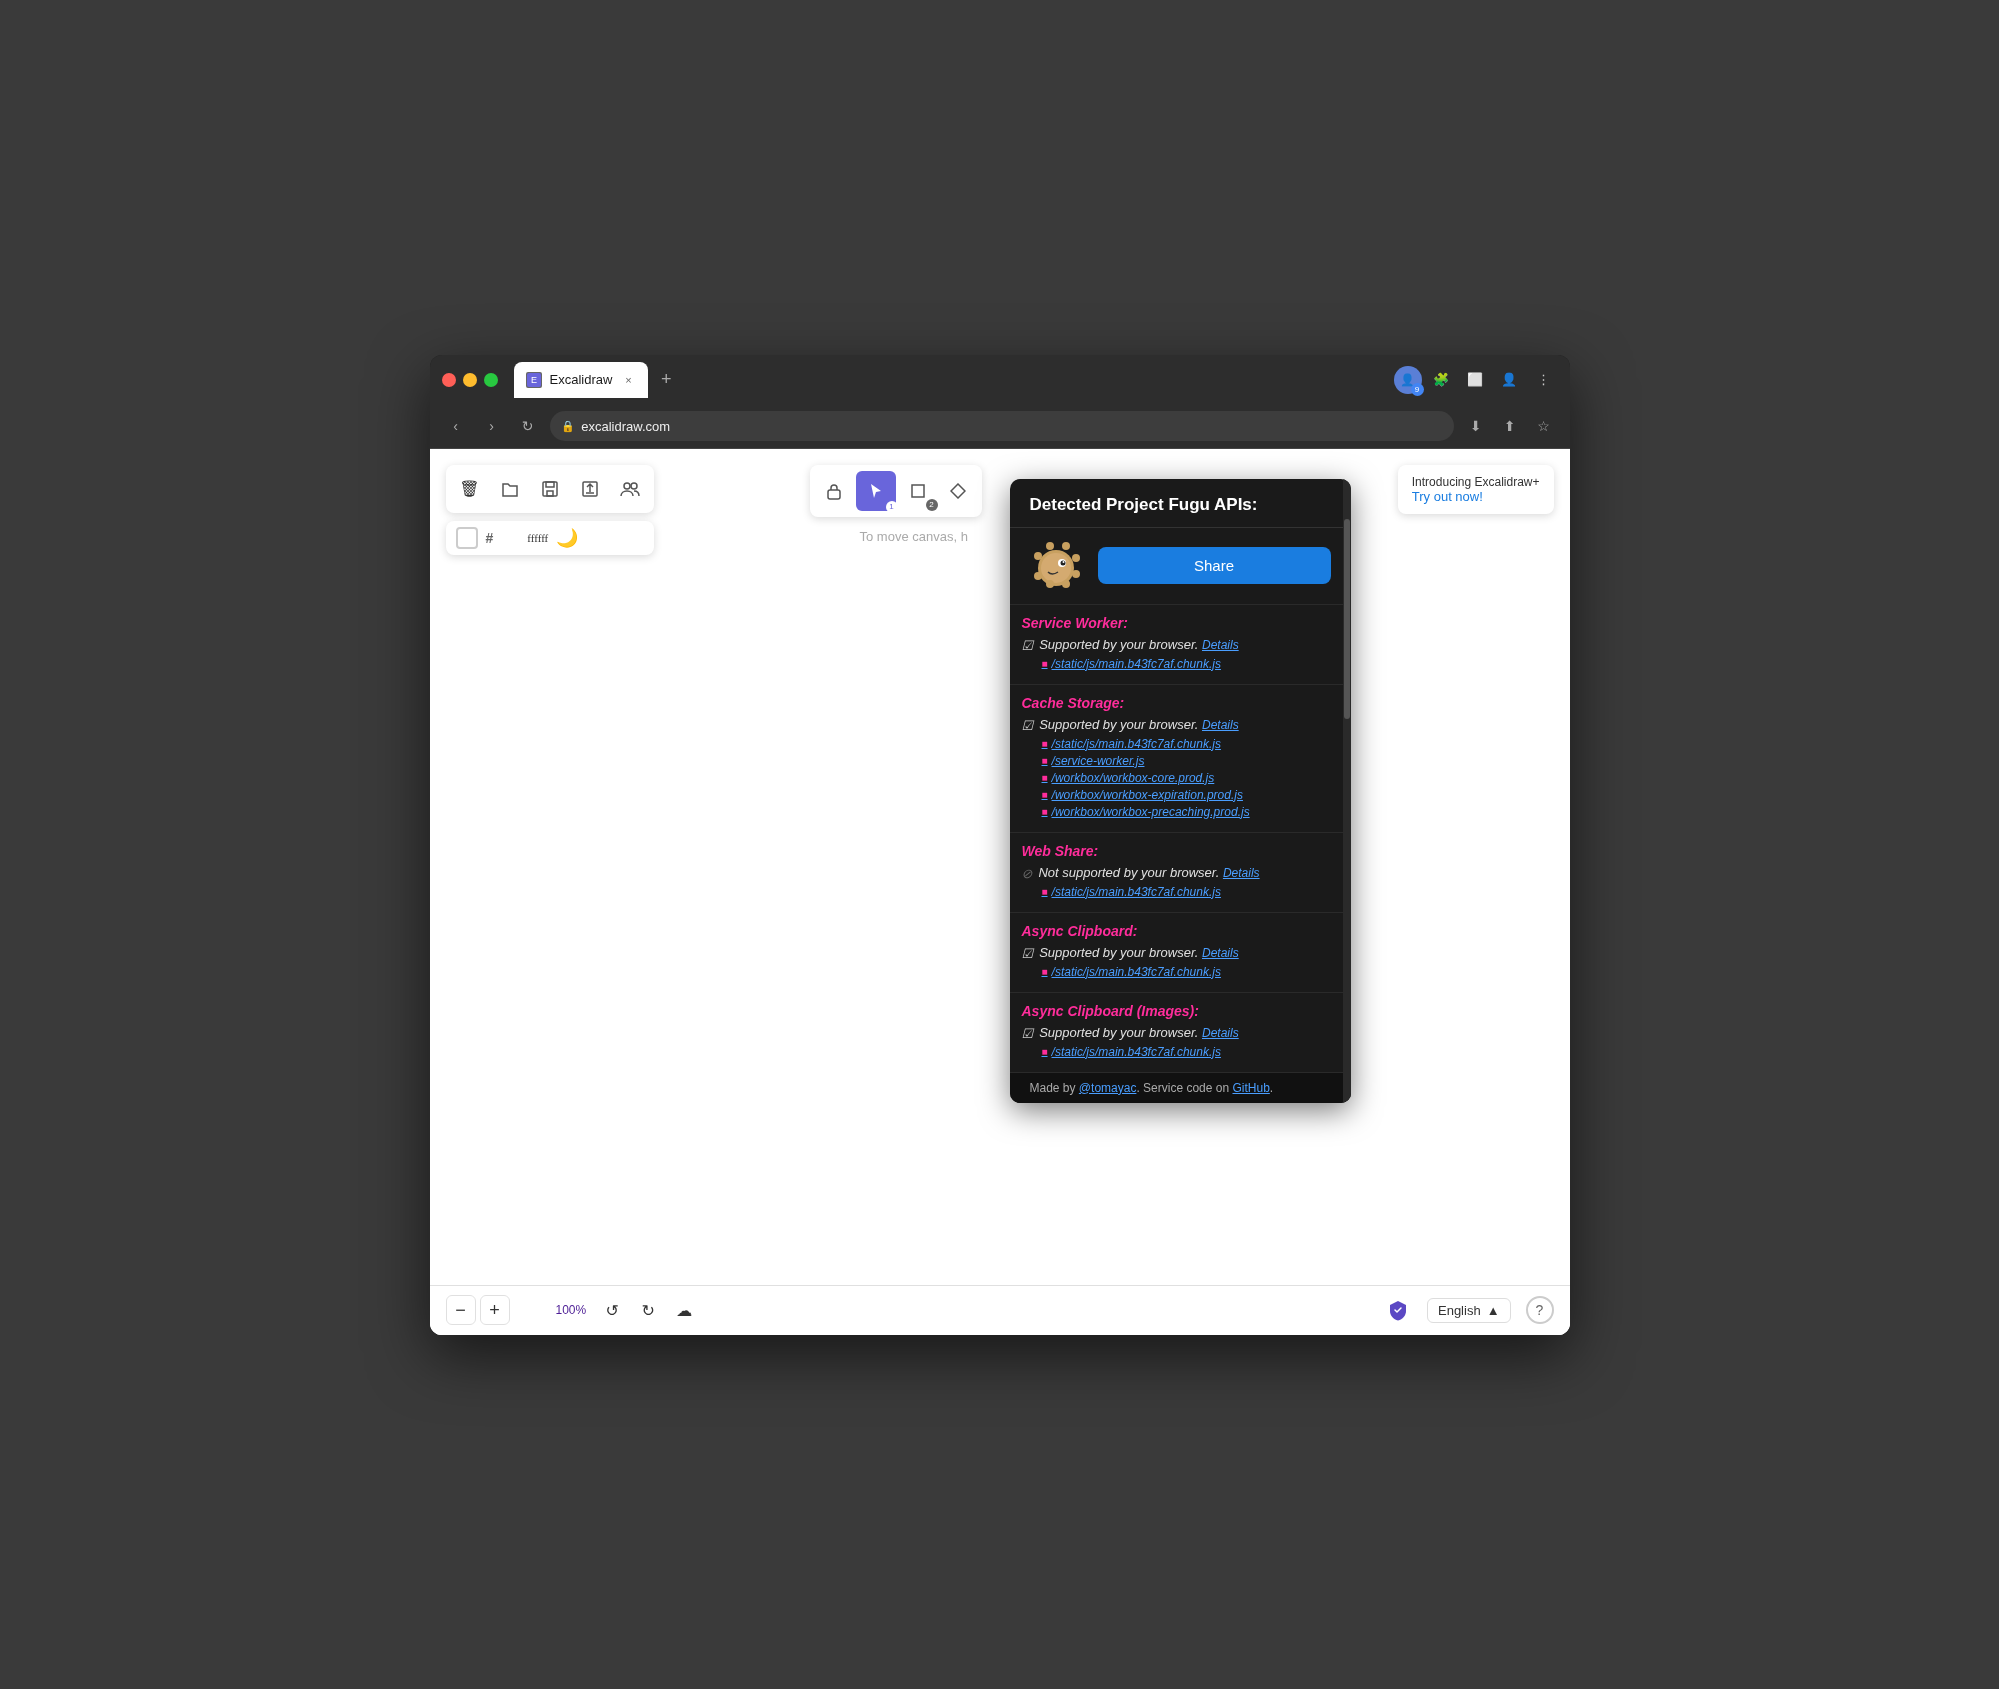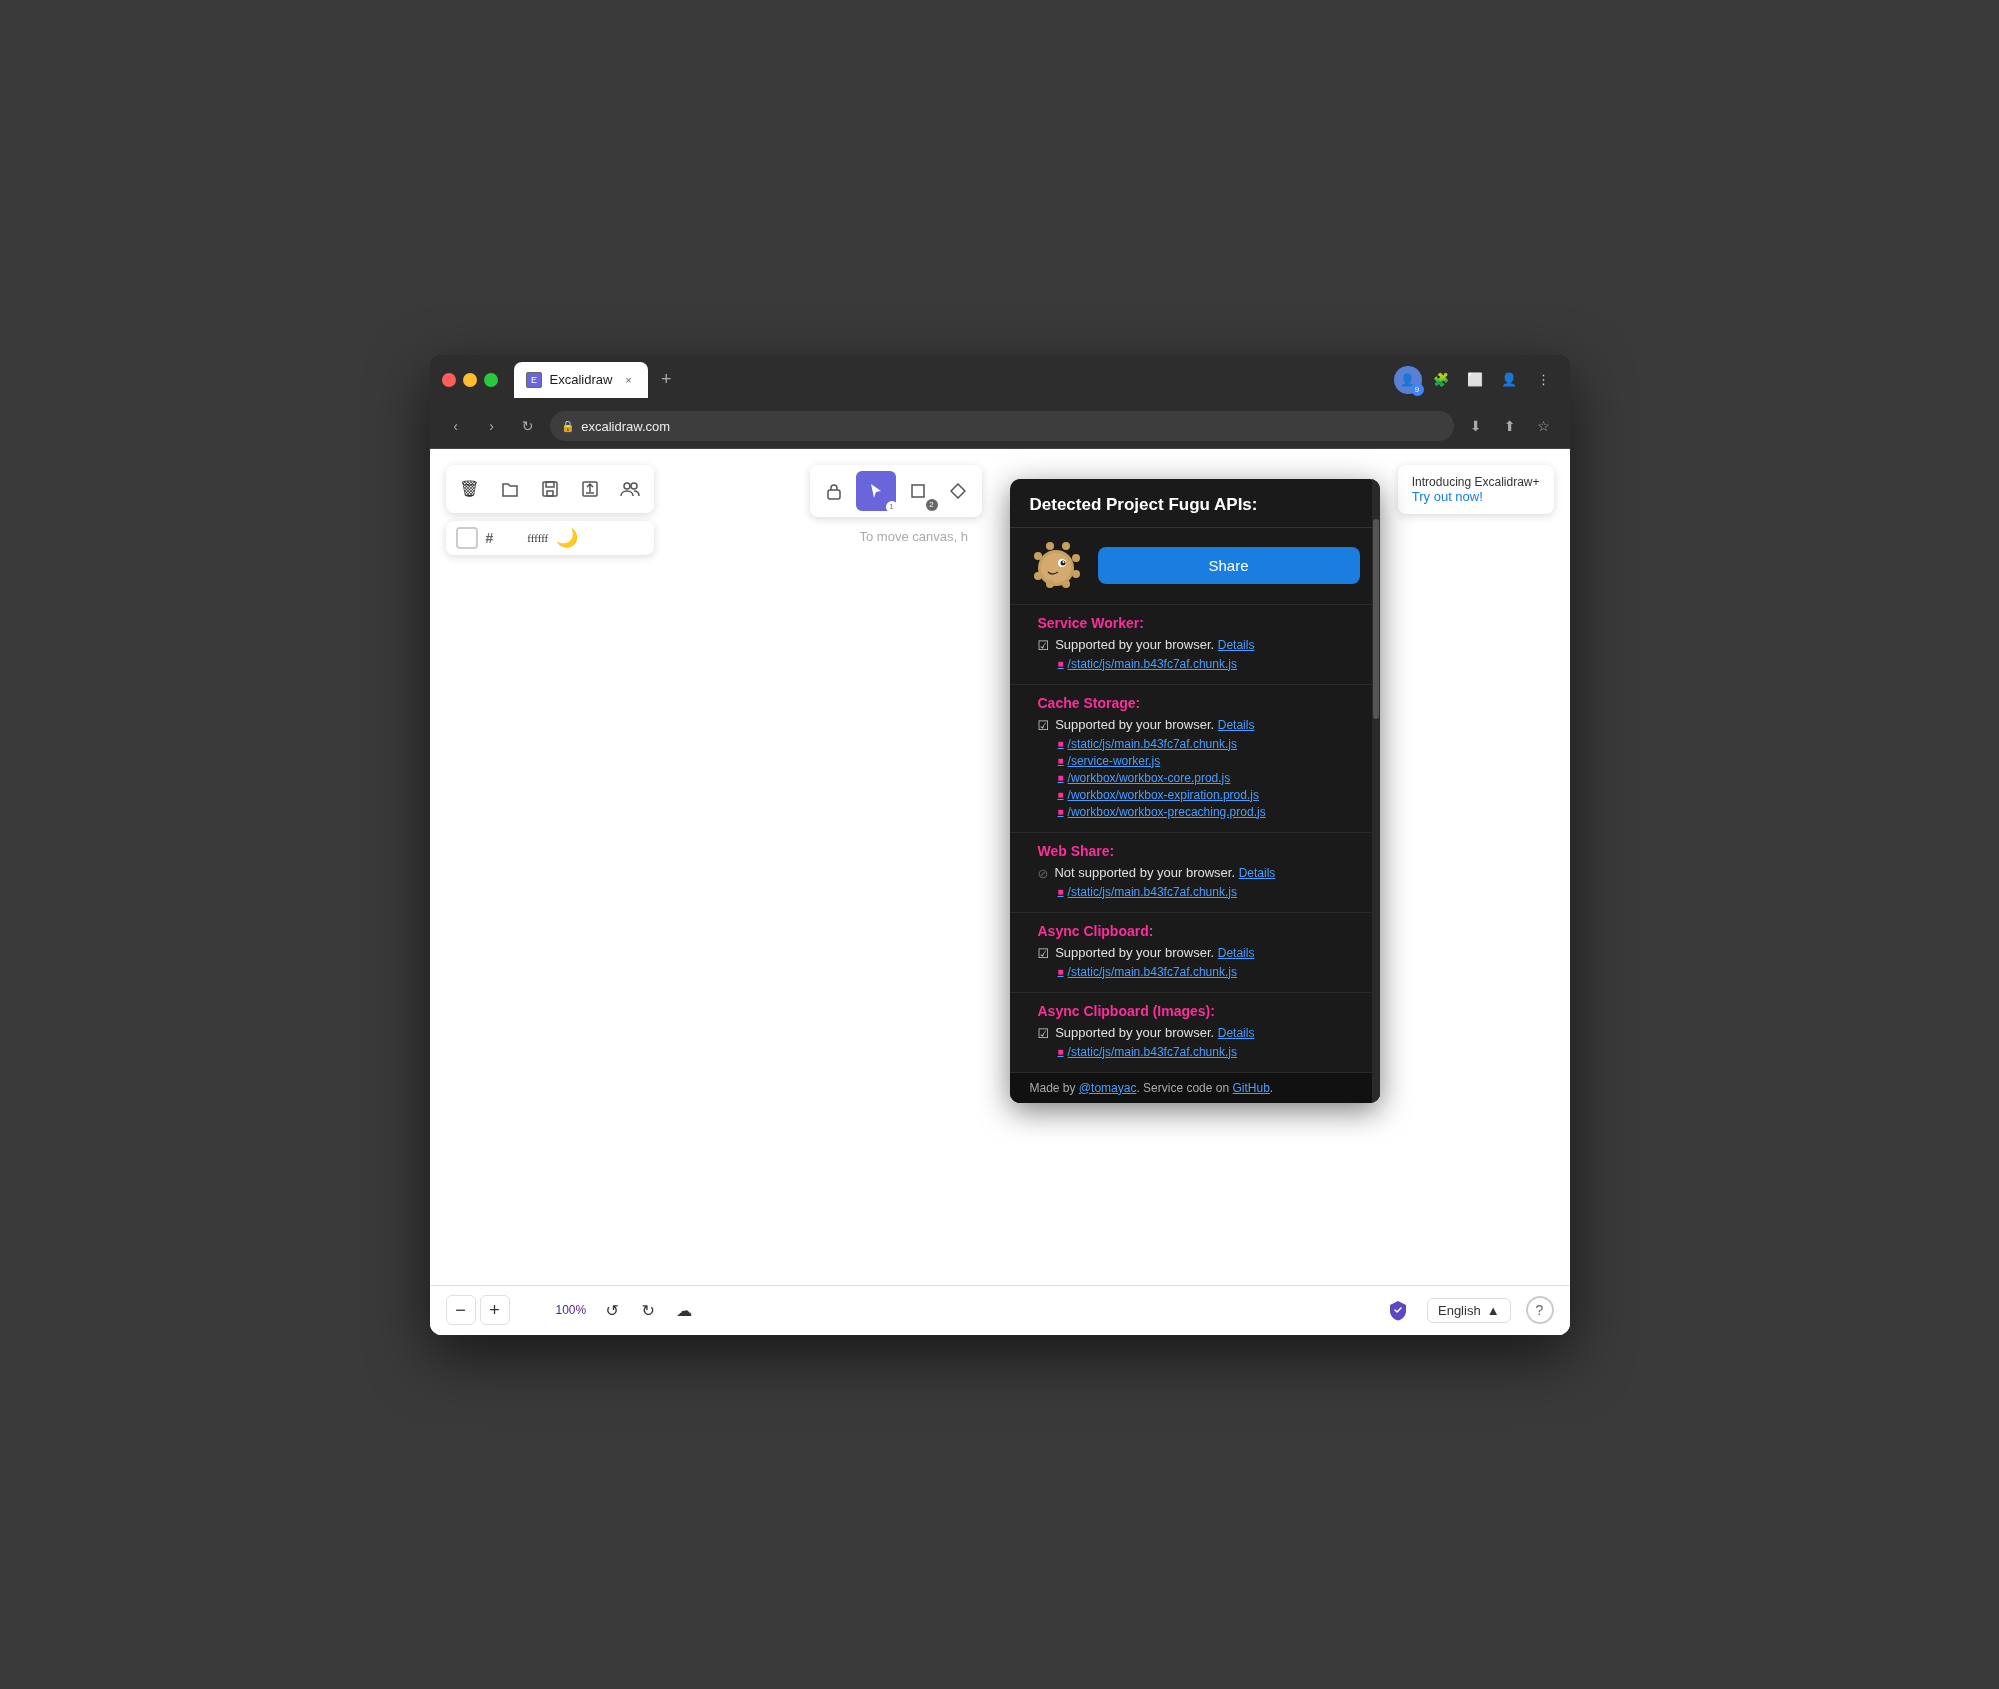--- a/index.html
+++ b/index.html
@@ -389,21 +389,21 @@
       font-size: 14px;
       color: #666;
       cursor: pointer;
     }
 
     
     .fugu-popup {
       position: absolute;
       top: 30px;
       left: 580px;
-      width: 370px;
+      width: 341px;
       background: #1a1a1a;
       border-radius: 10px;
       overflow: hidden;
       box-shadow: 0 8px 30px rgba(0,0,0,0.5);
       z-index: 100;
     }
     .popup-header {
       padding: 16px 20px 12px;
       border-bottom: 1px solid #333;
     }
@@ -429,22 +429,23 @@
       background: #1a7de0;
       color: white;
       border: none;
       border-radius: 8px;
       padding: 10px 20px;
       font-size: 15px;
       font-weight: 500;
       cursor: pointer;
     }
     .popup-section {
-      padding: 10px 28px;
+      padding: 10px 12px;
       border-bottom: 1px solid #2a2a2a;
+      font-style: italic;
     }
     .section-title {
       color: #ff2d9b;
       font-size: 14px;
       font-weight: 600;
       margin-bottom: 6px;
     }
     .section-item {
       display: flex;
       align-items: flex-start;

